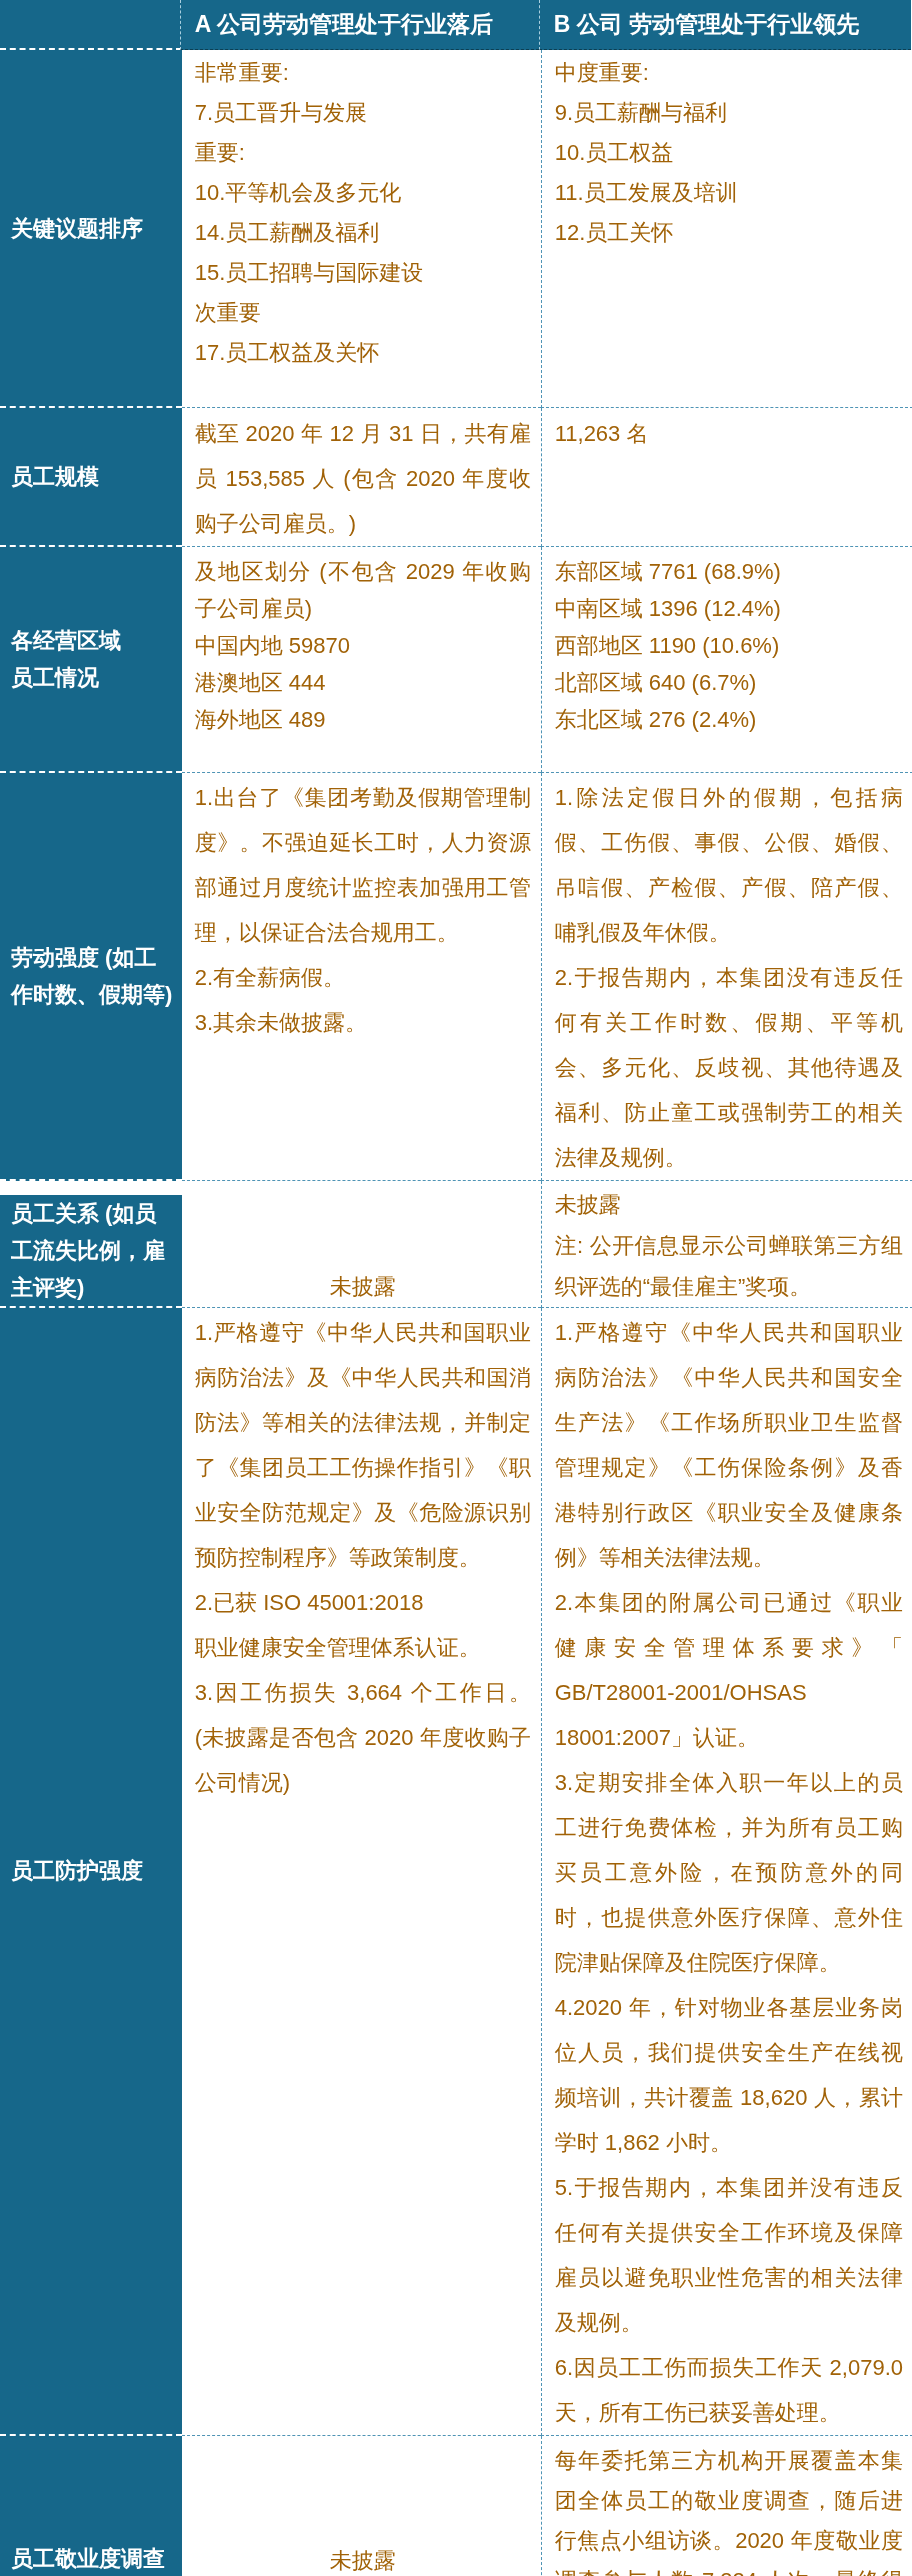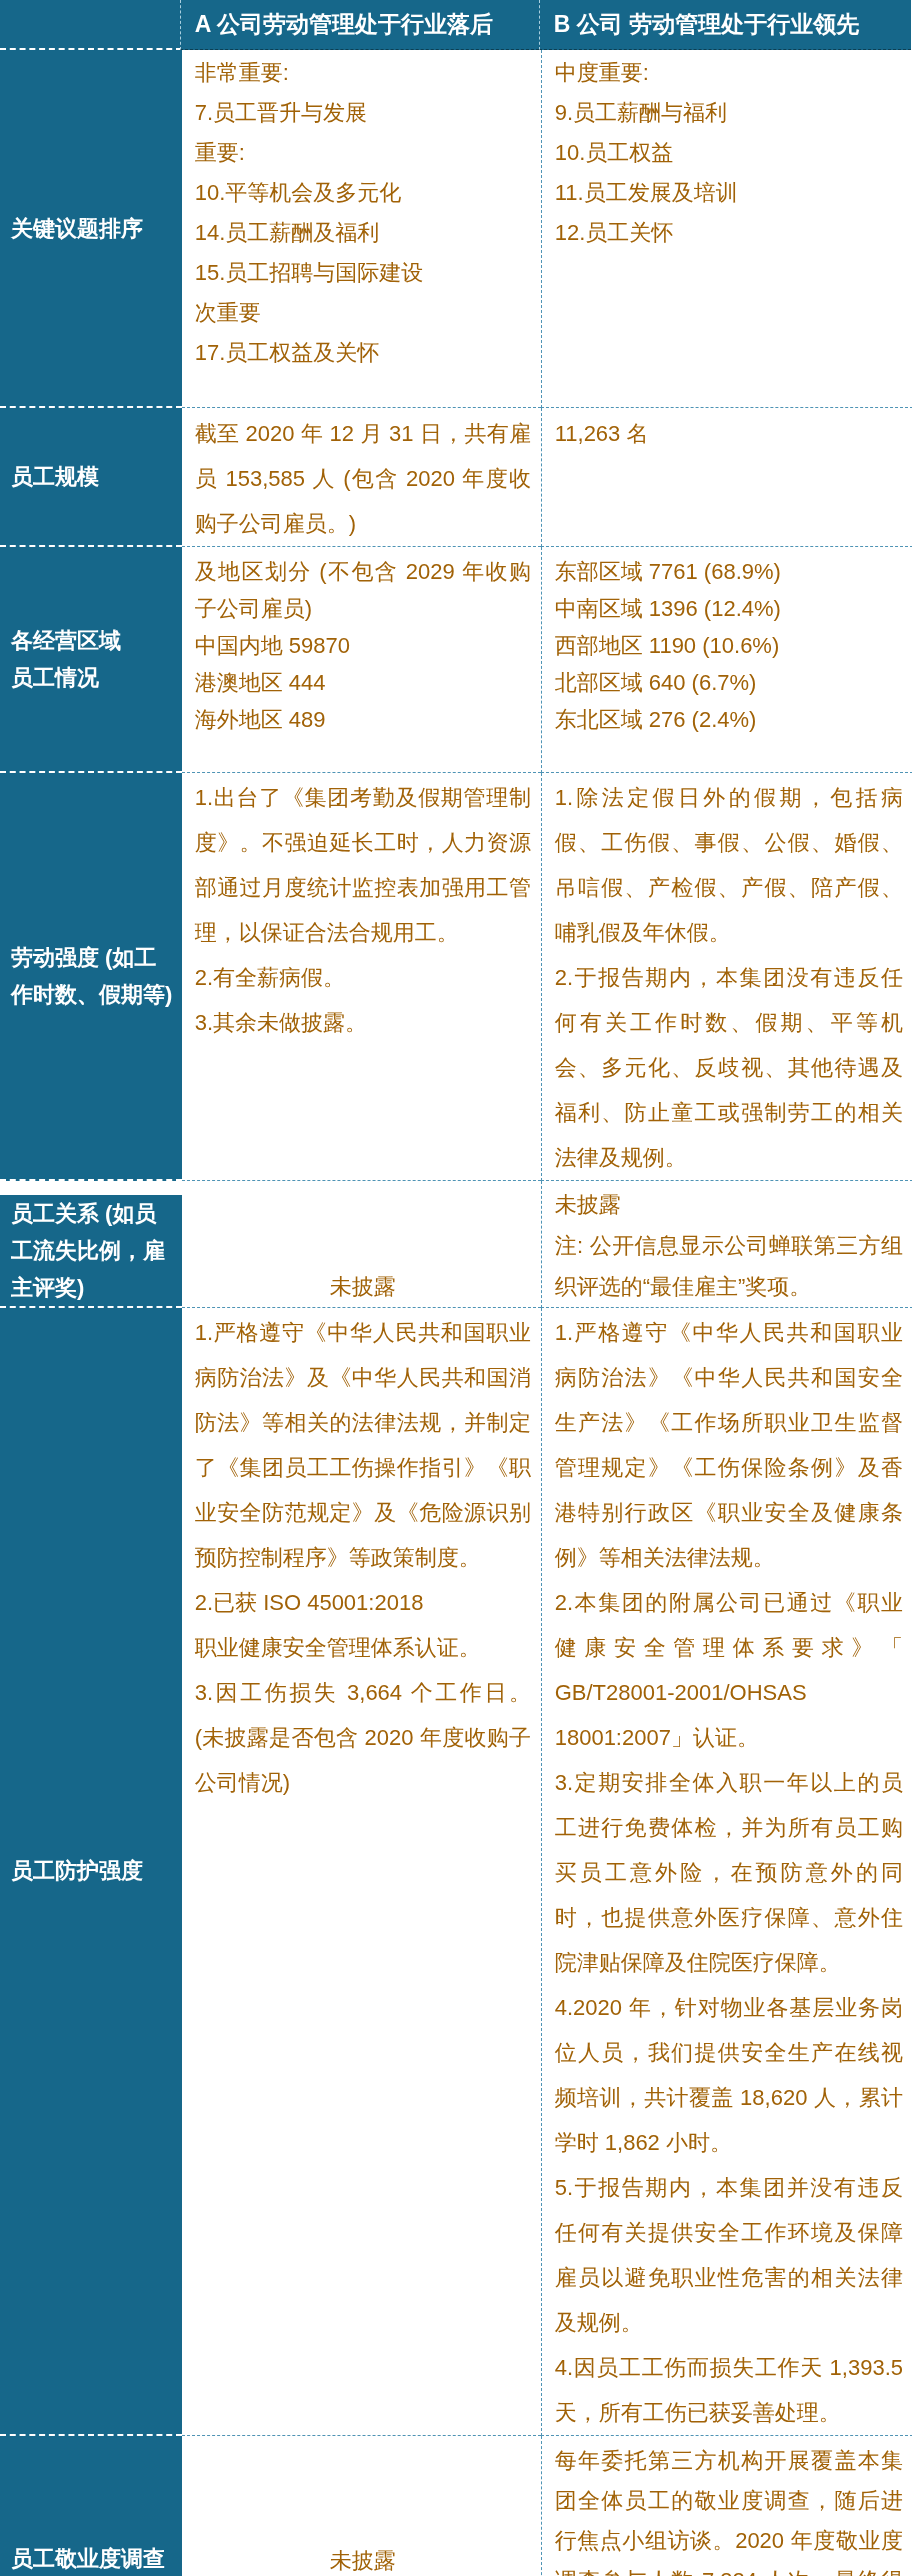--- a/index.html
+++ b/index.html
@@ -127,21 +127,21 @@
       <p>2.已获 ISO 45001:2018</p>
       <p>职业健康安全管理体系认证。</p>
       <p>3.因工伤损失 3,664 个工作日。 (未披露是否包含 2020 年度收购子公司情况)</p>
     </div>
     <div class="cnt cB">
       <p>1.严格遵守《中华人民共和国职业病防治法》《中华人民共和国安全生产法》《工作场所职业卫生监督管理规定》《工伤保险条例》及香港特别行政区《职业安全及健康条例》等相关法律法规。</p>
       <p>2.本集团的附属公司已通过《职业健康安全管理体系要求》「 GB/T28001-2001/OHSAS 18001:2007」认证。</p>
       <p>3.定期安排全体入职一年以上的员工进行免费体检，并为所有员工购买员工意外险，在预防意外的同时，也提供意外医疗保障、意外住院津贴保障及住院医疗保障。</p>
       <p>4.2020 年，针对物业各基层业务岗位人员，我们提供安全生产在线视频培训，共计覆盖 18,620 人，累计学时 1,862 小时。</p>
       <p>5.于报告期内，本集团并没有违反任何有关提供安全工作环境及保障雇员以避免职业性危害的相关法律及规例。</p>
-      <p>4.因员工工伤而损失工作天 1,393.5 天，所有工伤已获妥善处理。</p>
+      <p>6.因员工工伤而损失工作天 2,079.0 天，所有工伤已获妥善处理。</p>
     </div>
   </div>
 
   <div class="row r7">
     <div class="lbl">员工敬业度调查</div>
     <div class="cnt cA center">
       <p>未披露</p>
     </div>
     <div class="cnt cB">
       <p>每年委托第三方机构开展覆盖本集团全体员工的敬业度调查，随后进行焦点小组访谈。2020 年度敬业度调查参与人数 7,324 人次，最终得分 77 分，相比上一年度提升了 5 分，稳中有升。</p>

